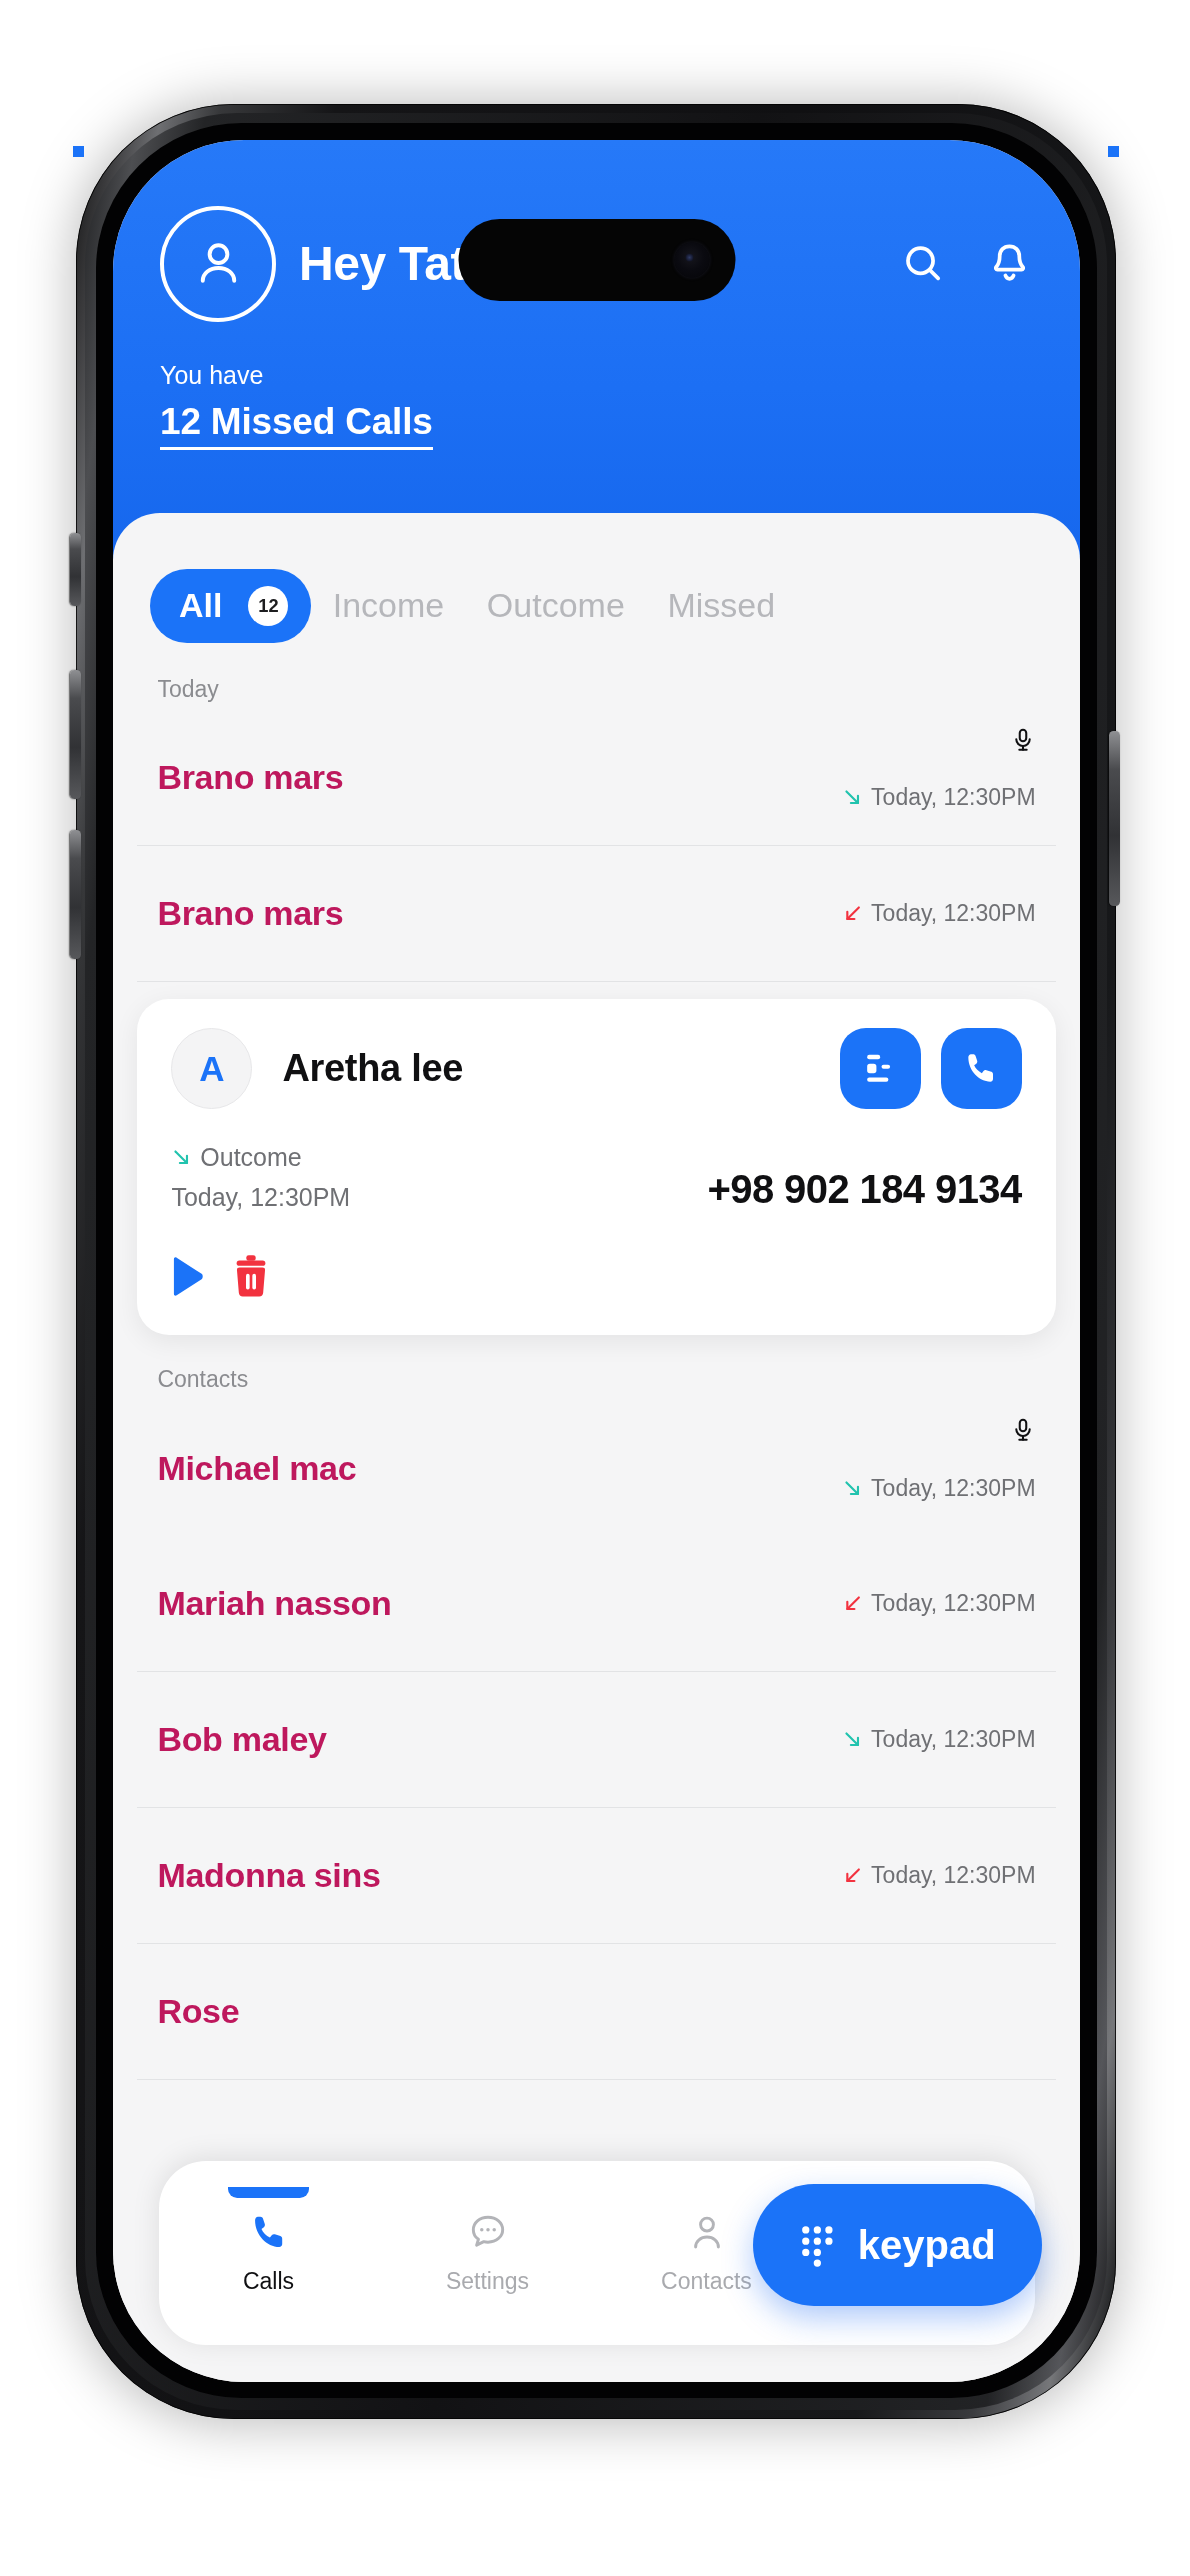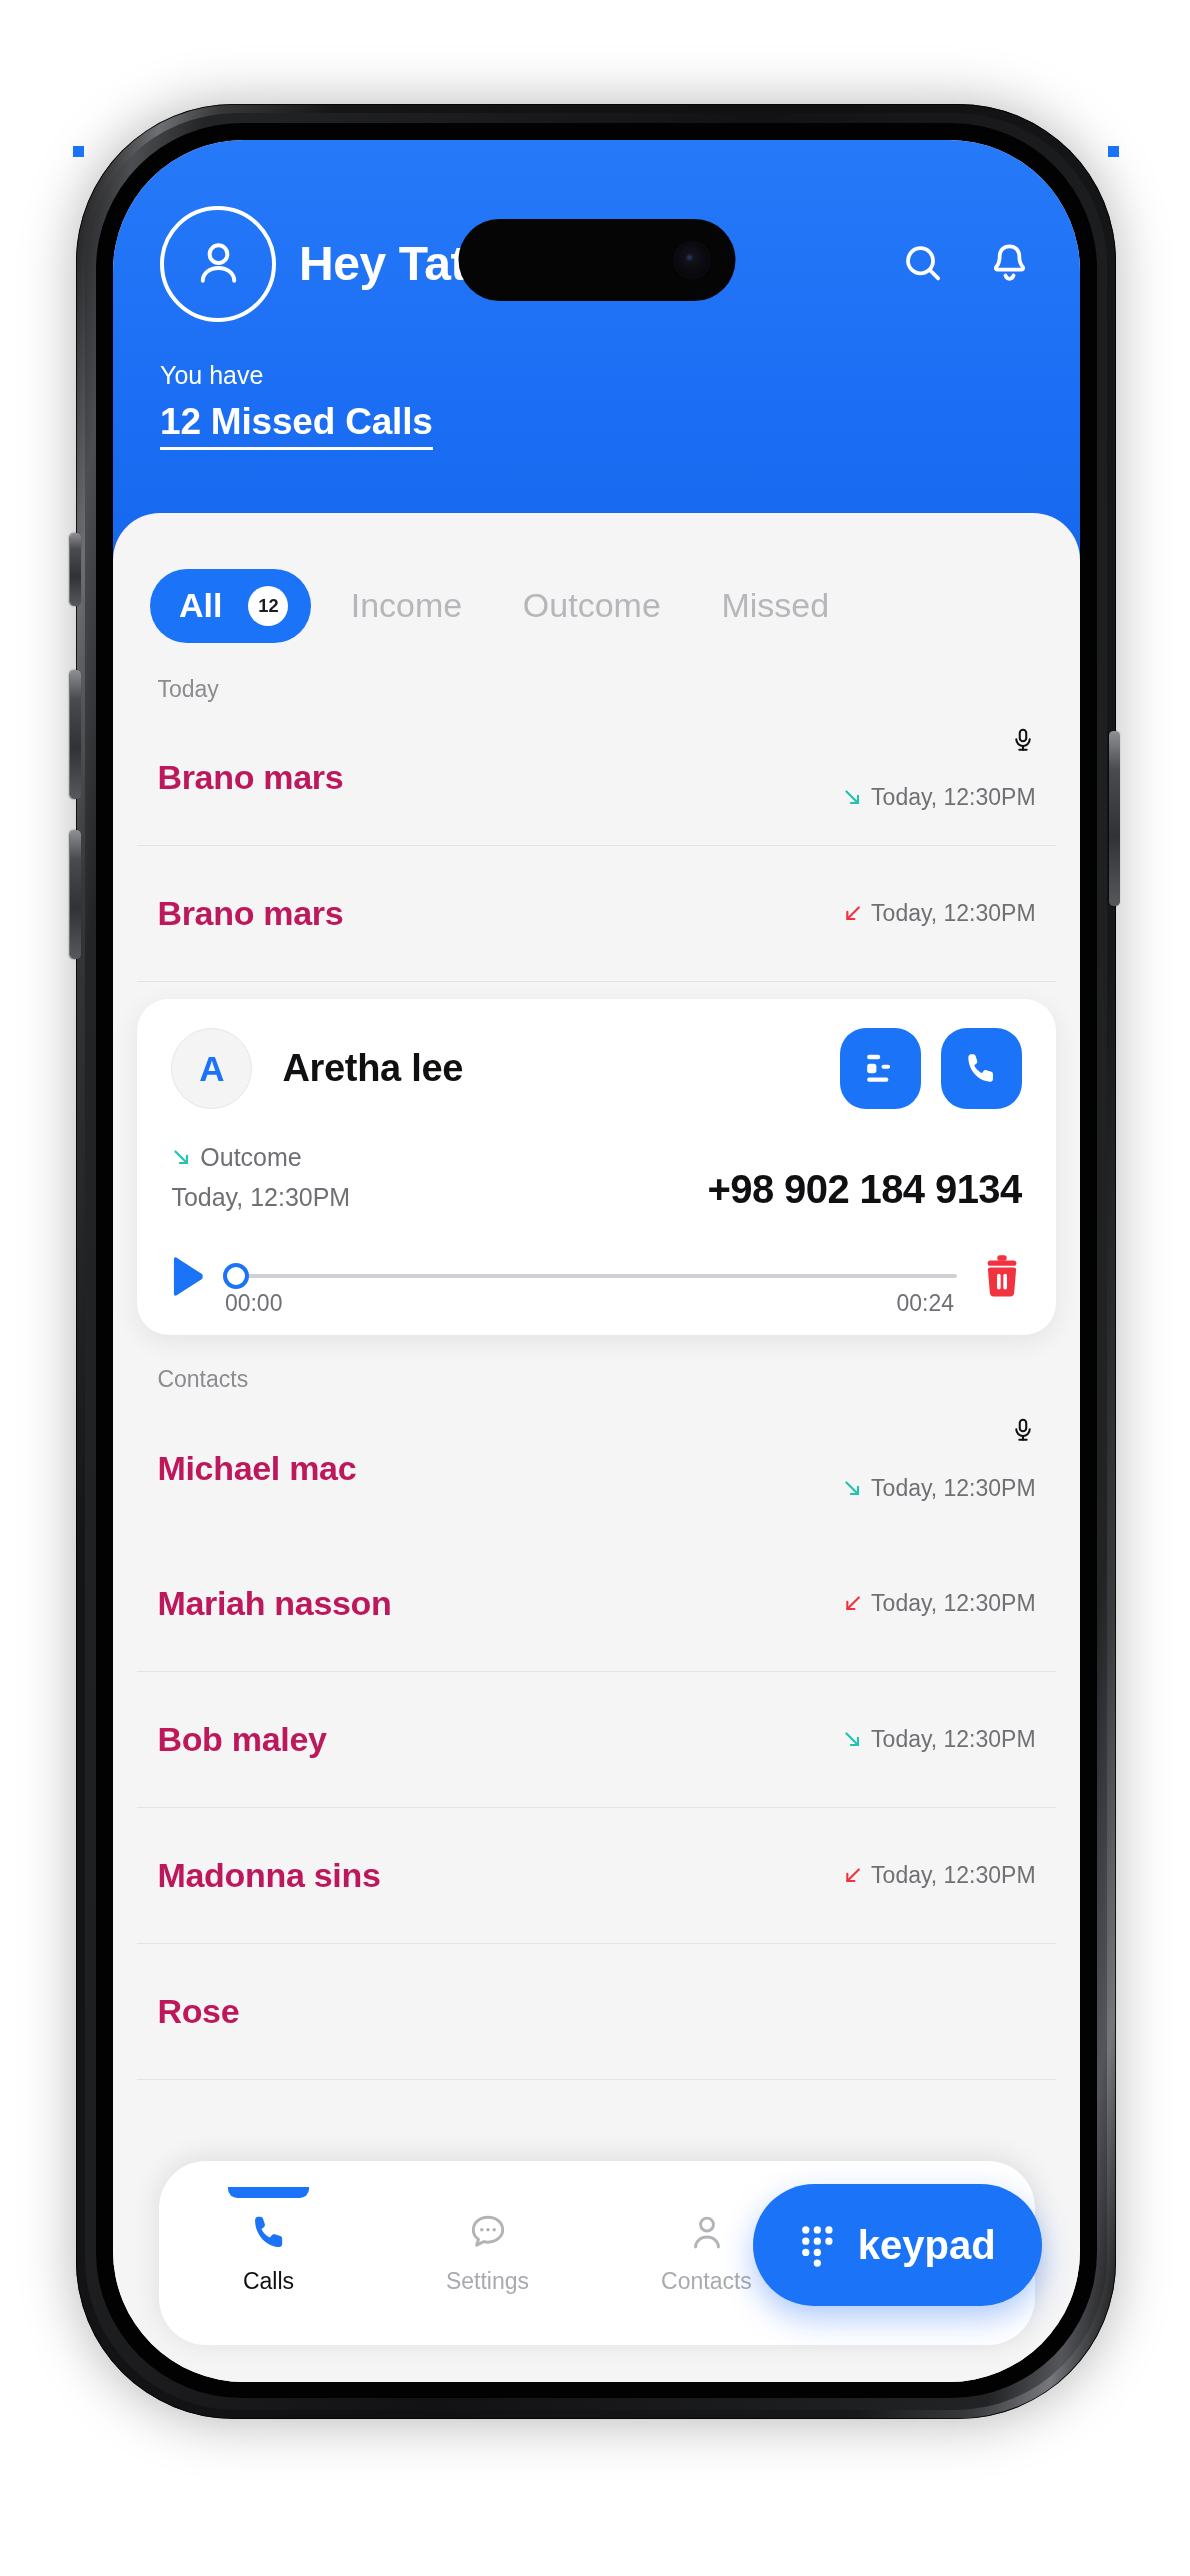--- a/index.html
+++ b/index.html
@@ -152,21 +152,21 @@
   }
 
   
   .tabs {
     position: absolute;
     left: 0; top: 55px;
     width: 100%;
     display: flex;
     align-items: center;
     padding: 0 37px;
-    gap: 18px;
+    gap: 0;
   }
   .tab {
     font-size: 34px;
     color: #b6b7bb;
     padding: 18.3px 21.3px;
     white-space: nowrap;
   }
   .tab.active {
     background: #1B73F8;
     color: #ffffff;
@@ -559,26 +559,20 @@
             </div>
             <div class="card-phone">+98 902 184 9134</div>
           </div>
 
           <div class="player">
             <button class="play-btn">
               <svg viewBox="0 0 24 28" width="35" height="43" fill="#1B73F8">
                 <path d="M2 2 C2 1 3 0.4 3.9 1.1 L21 12.2 C22 12.9 22 15.1 21 15.8 L3.9 26.9 C3 27.6 2 27 2 26 Z"></path>
               </svg>
             </button>
-            <div class="track-wrap">
-              <div class="track"></div>
-              <div class="thumb"></div>
-              <span class="t-start">00:00</span>
-              <span class="t-end">00:24</span>
-            </div>
             <button class="trash-btn">
               <svg viewBox="0 0 24 28" width="40" height="47" fill="#F2323F">
                 <rect x="9.2" y="1.2" width="5.6" height="3.4" rx="1.4"></rect>
                 <rect x="3.4" y="4.4" width="17.2" height="3.2" rx="1.6"></rect>
                 <path d="M5.2 8.6 h13.6 a1.6 1.6 0 0 1 1.6 1.8 l-1.1 13.4 a2.4 2.4 0 0 1 -2.4 2.2 H7.1 a2.4 2.4 0 0 1 -2.4 -2.2 L3.6 10.4 A1.6 1.6 0 0 1 5.2 8.6 z"></path>
                 <rect x="9.0" y="12.4" width="2.2" height="9.4" rx="1.1" fill="#ffffff"></rect>
                 <rect x="12.8" y="12.4" width="2.2" height="9.4" rx="1.1" fill="#ffffff"></rect>
               </svg>
             </button>
           </div>

